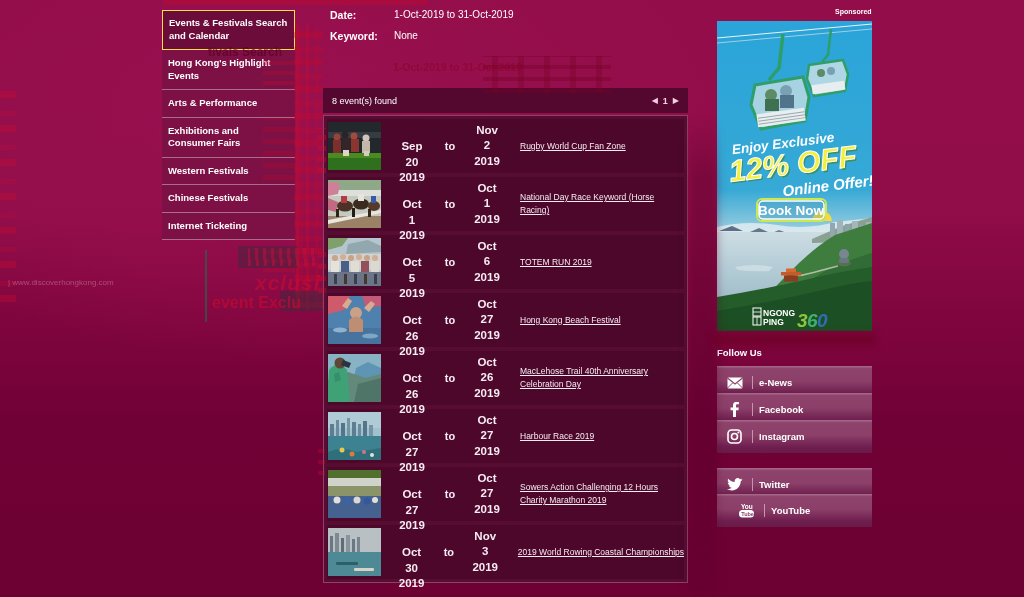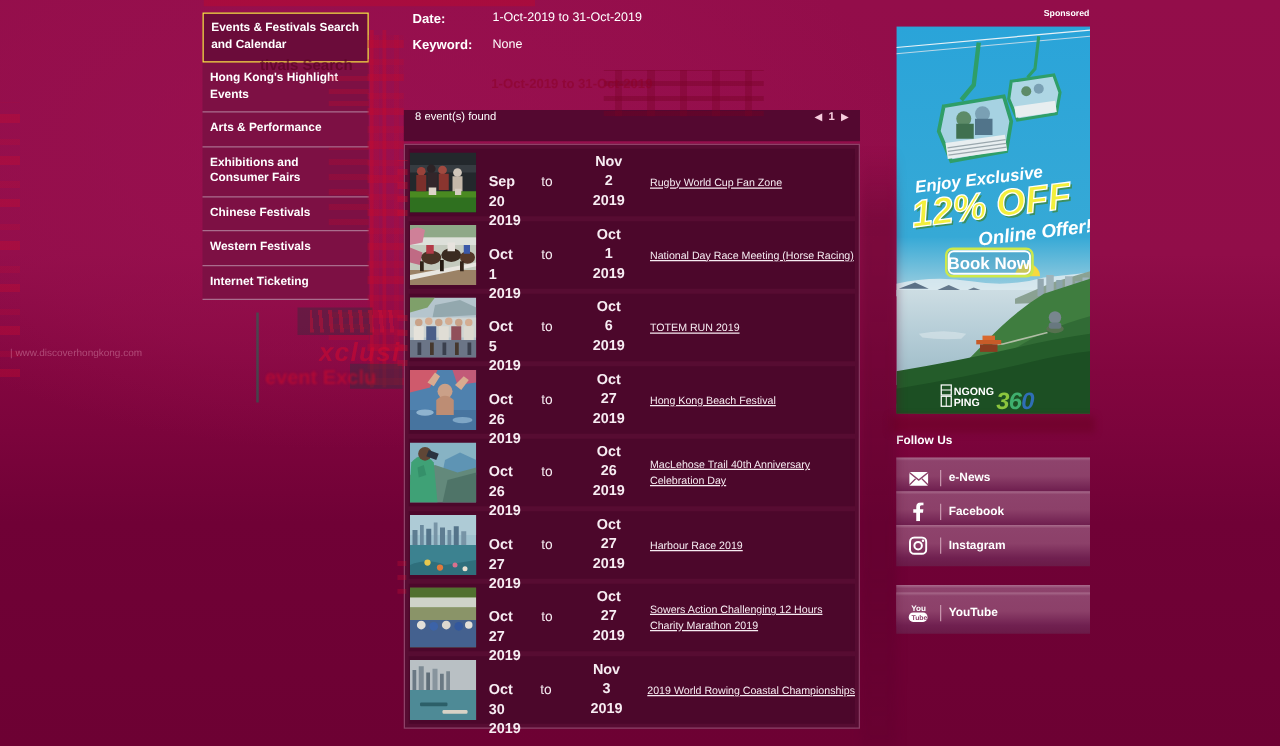--- a/index.html
+++ b/index.html
@@ -26,33 +26,33 @@
 }
 
 
 .info { left:330px; top:8px; width:360px; color:#fff; }
 .info .row { margin-bottom:7px; display:flex; line-height:14px; }
 .info .lab { font-weight:bold; width:64px; font-size:10.5px; }
 .info .val { font-size:10px; }
 
 
 .rbar { left:323px; top:88px; width:365px; height:25px; background:#540830;
-  color:#fff; font-size:9px; display:flex; align-items:flex-start; padding:0 9px;gap:35px; }
+  color:#fff; font-size:9px; display:flex; align-items:center; padding:0 9px;gap:35px; }
 .rbar .pg { margin-left:auto; color:#f7cede; font-size:8px; display:flex; align-items:center; gap:5px; }
 .rbar .pg .n { color:#f7cede; font-size:9px; font-weight:bold; }
 
 
 .tbl { left:323px; top:115px; width:365px; height:468px; background:#570c32;
   border:1px solid #8f4168; padding:3px; }
 .trow { height:54px; margin-bottom:4px; background:#4c072b; display:flex; align-items:center; }
 .trow:last-child { margin-bottom:0; }
 .thumb { width:53px; height:48px; margin-left:1px; flex:0 0 53px; }
 .thumb svg { display:block; }
-.d1 { width:42px; text-align:left; color:#f7ecf2; font-size:11.5px; font-weight:bold; line-height:15.5px; margin-left:10px;margin-top:33px; }
-.dto { width:34px; text-align:left; color:#f7ecf2; font-size:11px; font-weight:normal; }
+.d1 { width:42px; text-align:center; color:#f7ecf2; font-size:11.5px; font-weight:bold; line-height:15.5px; margin-left:10px;margin-top:33px; }
+.dto { width:34px; text-align:center; color:#f7ecf2; font-size:11px; font-weight:bold; }
 .d2 { width:40px; text-align:center; color:#f7ecf2; font-size:11.5px; font-weight:bold; line-height:15.5px; }
 .ttl { flex:1; padding-left:13px; padding-right:0; font-size:8.5px; line-height:13px; }
 .ttl a { color:#f7ecf2; text-decoration:underline; }
 
 
 .sponsored { left:835px; top:8px; color:#fff; font-size:7px; font-weight:bold; }
 .ad { left:717px; top:21px; width:155px; height:310px; overflow:hidden; }
 .follow { left:717px; top:347px; color:#fff; font-size:9.5px; font-weight:bold; }
 .sb { left:717px; width:155px; height:33px;
   background:linear-gradient(#a96d8d 0%, #8e436c 8%, #8c4069 45%, #702050 80%, #6a1a47 100%);
@@ -62,22 +62,22 @@
 .sb .lb { color:#fff; font-size:9.5px; font-weight:bold; padding-left:6px; }
 </style>
 </head>
 <body>
 
 <div class="abs menu">
   <div class="sel">Events &amp; Festivals Search<br>and Calendar</div>
   <div class="it">Hong Kong's Highlight<br>Events</div>
   <div class="it">Arts &amp; Performance</div>
   <div class="it">Exhibitions and<br>Consumer Fairs</div>
+  <div class="it">Western Festivals</div>
   <div class="it">Chinese Festivals</div>
-  <div class="it">Western Festivals</div>
   <div class="it">Internet Ticketing</div>
 </div>
 
 <div class="abs info">
   <div class="row">
       <div class="lab">Date:</div>
       <div class="val">1-Oct-2019 to 31-Oct-2019</div>
     </div>
   <div class="row">
       <div class="lab">Keyword:</div>
@@ -132,21 +132,21 @@
           <rect x="30" y="14" width="6" height="7" fill="#e7e3de"></rect>
       <rect x="43" y="16" width="5" height="7" fill="#3a58a8"></rect>
       <rect x="8" y="29" width="3" height="8" fill="#2f2319"></rect>
           <rect x="24" y="28" width="3" height="9" fill="#241a12"></rect>
           <rect x="40" y="29" width="3" height="8" fill="#33241a"></rect>
     </svg>
       </div>
     <div class="d1">Oct<br>1<br>2019</div>
       <div class="dto">to</div>
       <div class="d2">Oct<br>1<br>2019</div>
-    <div class="ttl"><a href="#">National Day Race Meeting (Horse Racing)</a></div>
+    <div class="ttl"><a href="#">National Day Race Keyword (Horse Racing)</a></div>
   </div>
   <div class="trow">
     <div class="thumb">
         <svg width="53" height="48">
       <rect width="53" height="48" fill="#b5c5cd"></rect>
       <path d="M0,0 L20,0 L14,8 L0,12 Z" fill="#7fa06a"></path>
       <path d="M20,6 L40,2 L53,8 L53,14 L18,16 Z" fill="#93a8ae"></path>
       <rect y="16" width="53" height="16" fill="#cfd4d2"></rect>
       <circle cx="7" cy="20" r="3" fill="#c9a288"></circle>
           <circle cx="15" cy="19" r="3" fill="#d4ad92"></circle>
@@ -414,21 +414,21 @@
 </div>
 <div class="abs sb" style="top:468px;">
   <div class="ic">
       <svg width="16" height="13" viewBox="0 0 16 13">
         <path d="M15.5,1.6 c-0.6,0.3 -1.2,0.4 -1.8,0.5 c0.6,-0.4 1.1,-1 1.3,-1.7 c-0.6,0.4 -1.3,0.6 -2,0.8 C12.4,0.5 11.6,0.1 10.7,0.1 c-1.7,0 -3.1,1.4 -3.1,3.1 c0,0.2 0,0.5 0.1,0.7 C5.1,3.8 2.8,2.6 1.2,0.7 C1,1.2 0.8,1.7 0.8,2.3 c0,1.1 0.5,2 1.4,2.6 C1.7,4.9 1.2,4.7 0.8,4.5 l0,0 c0,1.5 1.1,2.8 2.5,3.1 C3,7.7 2.7,7.7 2.4,7.7 c-0.2,0 -0.4,0 -0.6,-0.1 c0.4,1.2 1.5,2.1 2.9,2.2 c-1.1,0.8 -2.4,1.3 -3.9,1.3 c-0.3,0 -0.5,0 -0.8,0 c1.4,0.9 3,1.4 4.8,1.4 c5.7,0 8.9,-4.8 8.9,-8.9 c0,-0.1 0,-0.3 0,-0.4 C14.4,2.8 15,2.2 15.5,1.6 Z" fill="#ffffff"></path>
       </svg>
     </div>
   <div class="sep"></div>
     <div class="lb">Twitter</div>
 </div>
-<div class="abs sb" style="top:474px;">
+<div class="abs sb" style="top:494px;padding-left:12px;">
   <div class="ic">
       <svg width="17" height="15" viewBox="0 0 17 15">
         <text x="3" y="6" font-family="Liberation Sans, sans-serif" font-size="6.5" font-weight="bold" fill="#ffffff">You</text>
         <rect x="1" y="7" width="15" height="7.5" rx="3.5" fill="#ffffff"></rect>
         <text x="3.2" y="13" font-family="Liberation Sans, sans-serif" font-size="5.5" font-weight="bold" fill="#8c4069">Tube</text>
       </svg>
     </div>
   <div class="sep"></div>
     <div class="lb">YouTube</div>
 </div>

